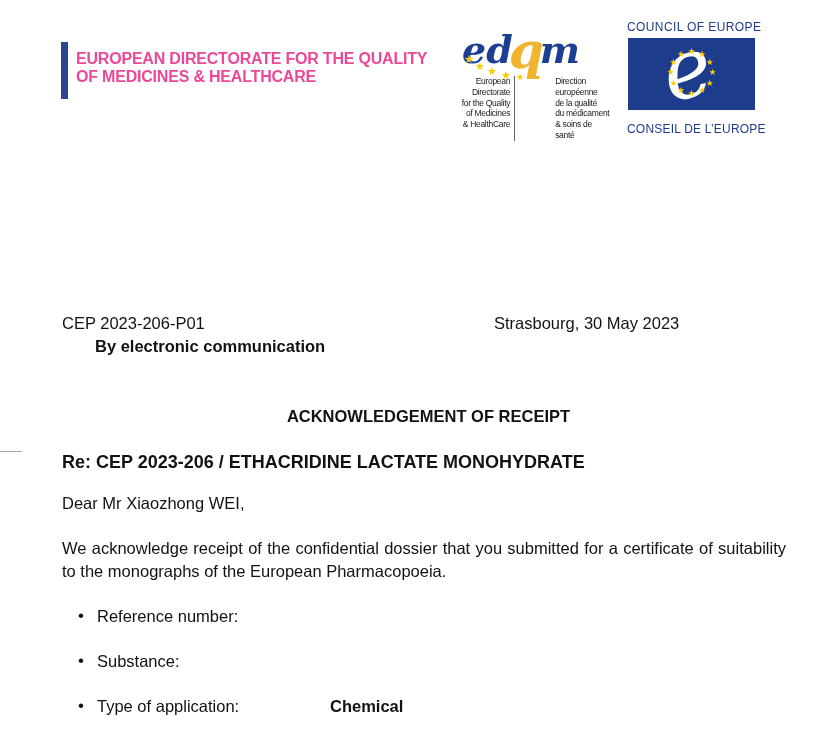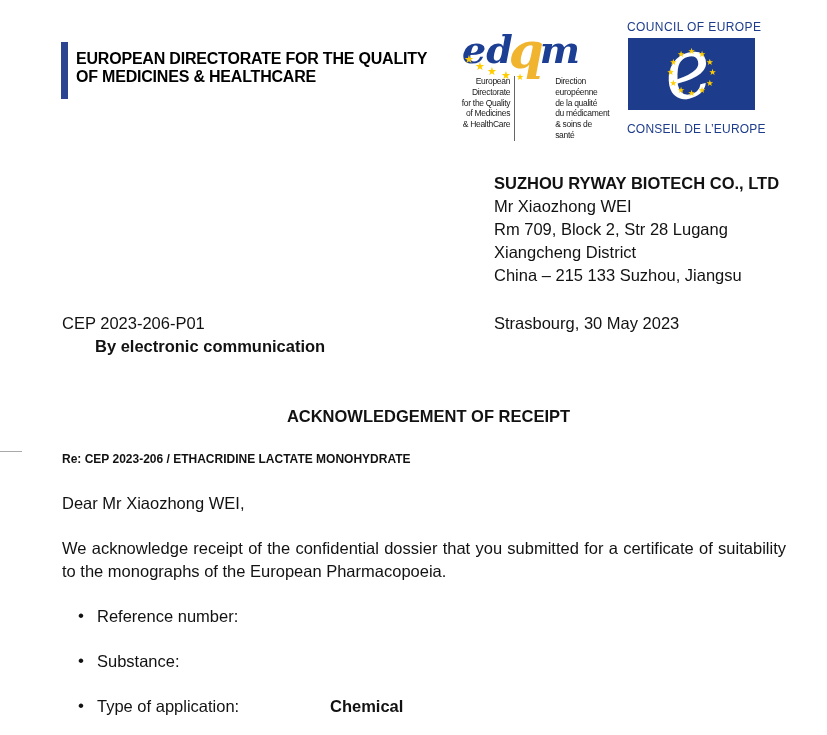--- a/index.html
+++ b/index.html
@@ -2,21 +2,21 @@
 <html><head>
 <meta charset="utf-8">
 <style>
   html,body{margin:0;padding:0;background:#fff;}
   .page{position:relative;width:827px;height:735px;background:#ffffff;overflow:hidden;
         font-family:"Liberation Sans",sans-serif;color:#121212;}
 
   
   .accent-bar{position:absolute;left:61px;top:42px;width:7px;height:57px;background:#2B4590;}
   .banner-title{position:absolute;left:76px;top:50px;font-weight:bold;font-size:16px;
-                line-height:17.5px;color:#000000;letter-spacing:-0.2px;white-space:nowrap;}
+                line-height:17.5px;color:#ec4899;letter-spacing:-0.2px;white-space:nowrap;}
   .department{position:absolute;left:76px;top:129px;font-size:15.5px;}
 
   
   .edqm-logo{position:absolute;left:452px;top:16px;width:160px;height:106px;}
   .wordmark{position:absolute;left:10px;top:0;font-family:"DejaVu Serif",serif;
             font-style:italic;font-weight:bold;color:#1C3F94;white-space:nowrap;}
   .wm-ed,.wm-m{font-size:38px;}
   .wm-q{font-size:50px;color:#F0B42F;position:relative;top:5px;margin:0 -4px;}
   .edqm-star{position:absolute;color:#FFCC00;font-size:11px;line-height:11px;}
   .es1{left:12px;top:38px;}.es2{left:23px;top:45px;}.es3{left:35px;top:50px;}
@@ -33,21 +33,21 @@
   .coe-bottom{font-size:12px;letter-spacing:0.2px;margin-top:12px;white-space:nowrap;}
 
   
   .recipient{position:absolute;left:494px;top:172px;font-size:16.5px;line-height:23px;}
   .company{font-weight:bold;}
   .ref-number{position:absolute;left:62px;top:314px;font-size:16.5px;}
   .place-date{position:absolute;left:494px;top:314px;font-size:16.5px;}
   .delivery{position:absolute;left:62px;top:337px;font-size:16.5px;font-weight:bold;margin-left:33px;}
   .letter-title{position:absolute;left:62px;top:407px;width:733px;text-align:center;
                 font-size:16.5px;font-weight:bold;}
-  .subject{position:absolute;left:62px;top:452px;font-size:12px;font-weight:bold;}
+  .subject{position:absolute;left:62px;top:452px;font-size:18px;font-weight:bold;}
   .salutation{position:absolute;left:62px;top:494px;font-size:16.5px;}
   .body-par{position:absolute;left:62px;top:537px;width:724px;font-size:16.5px;
             line-height:23px;text-align:justify;}
 
   .bullet-row{position:absolute;left:62px;width:740px;height:22px;font-size:16.5px;}
   .br1{top:607px;}.br2{top:652px;}.br3{top:697px;}
   .b-dot{position:absolute;left:16px;top:-1px;font-size:17px;}
   .b-label{position:absolute;left:35px;}
   .b-value{position:absolute;left:268px;white-space:nowrap;}
   .b-value b{font-weight:bold;}
@@ -104,27 +104,20 @@
           <text x="45.3" y="47.5">★</text>
           <text x="53" y="55.2">★</text>
         <text x="63.5" y="58">★</text>
           <text x="74" y="55.2">★</text>
           <text x="81.7" y="47.5">★</text>
       </g>
     </svg>
     <div class="coe-bottom">CONSEIL DE L’EUROPE</div>
   </div>
 
-  <div class="recipient">
-    <div class="company">SUZHOU RYWAY BIOTECH CO., LTD</div>
-    <div>Mr Xiaozhong WEI</div>
-    <div>Rm 709, Block 2, Str 28 Lugang</div>
-    <div>Xiangcheng District</div>
-    <div>China – 215 133 Suzhou, Jiangsu</div>
-  </div>
 
   <div class="ref-number">CEP 2023-206-P01</div>
   <div class="place-date">Strasbourg, 30 May 2023</div>
   <div class="delivery">By electronic communication</div>
 
   <div class="letter-title">ACKNOWLEDGEMENT OF RECEIPT</div>
   <div class="subject">Re: CEP 2023-206 / ETHACRIDINE LACTATE MONOHYDRATE</div>
   <div class="salutation">Dear Mr Xiaozhong WEI,</div>
   <div class="body-par">We acknowledge receipt of the confidential dossier that you submitted for a certificate of suitability to the monographs of the European Pharmacopoeia.</div>
 

